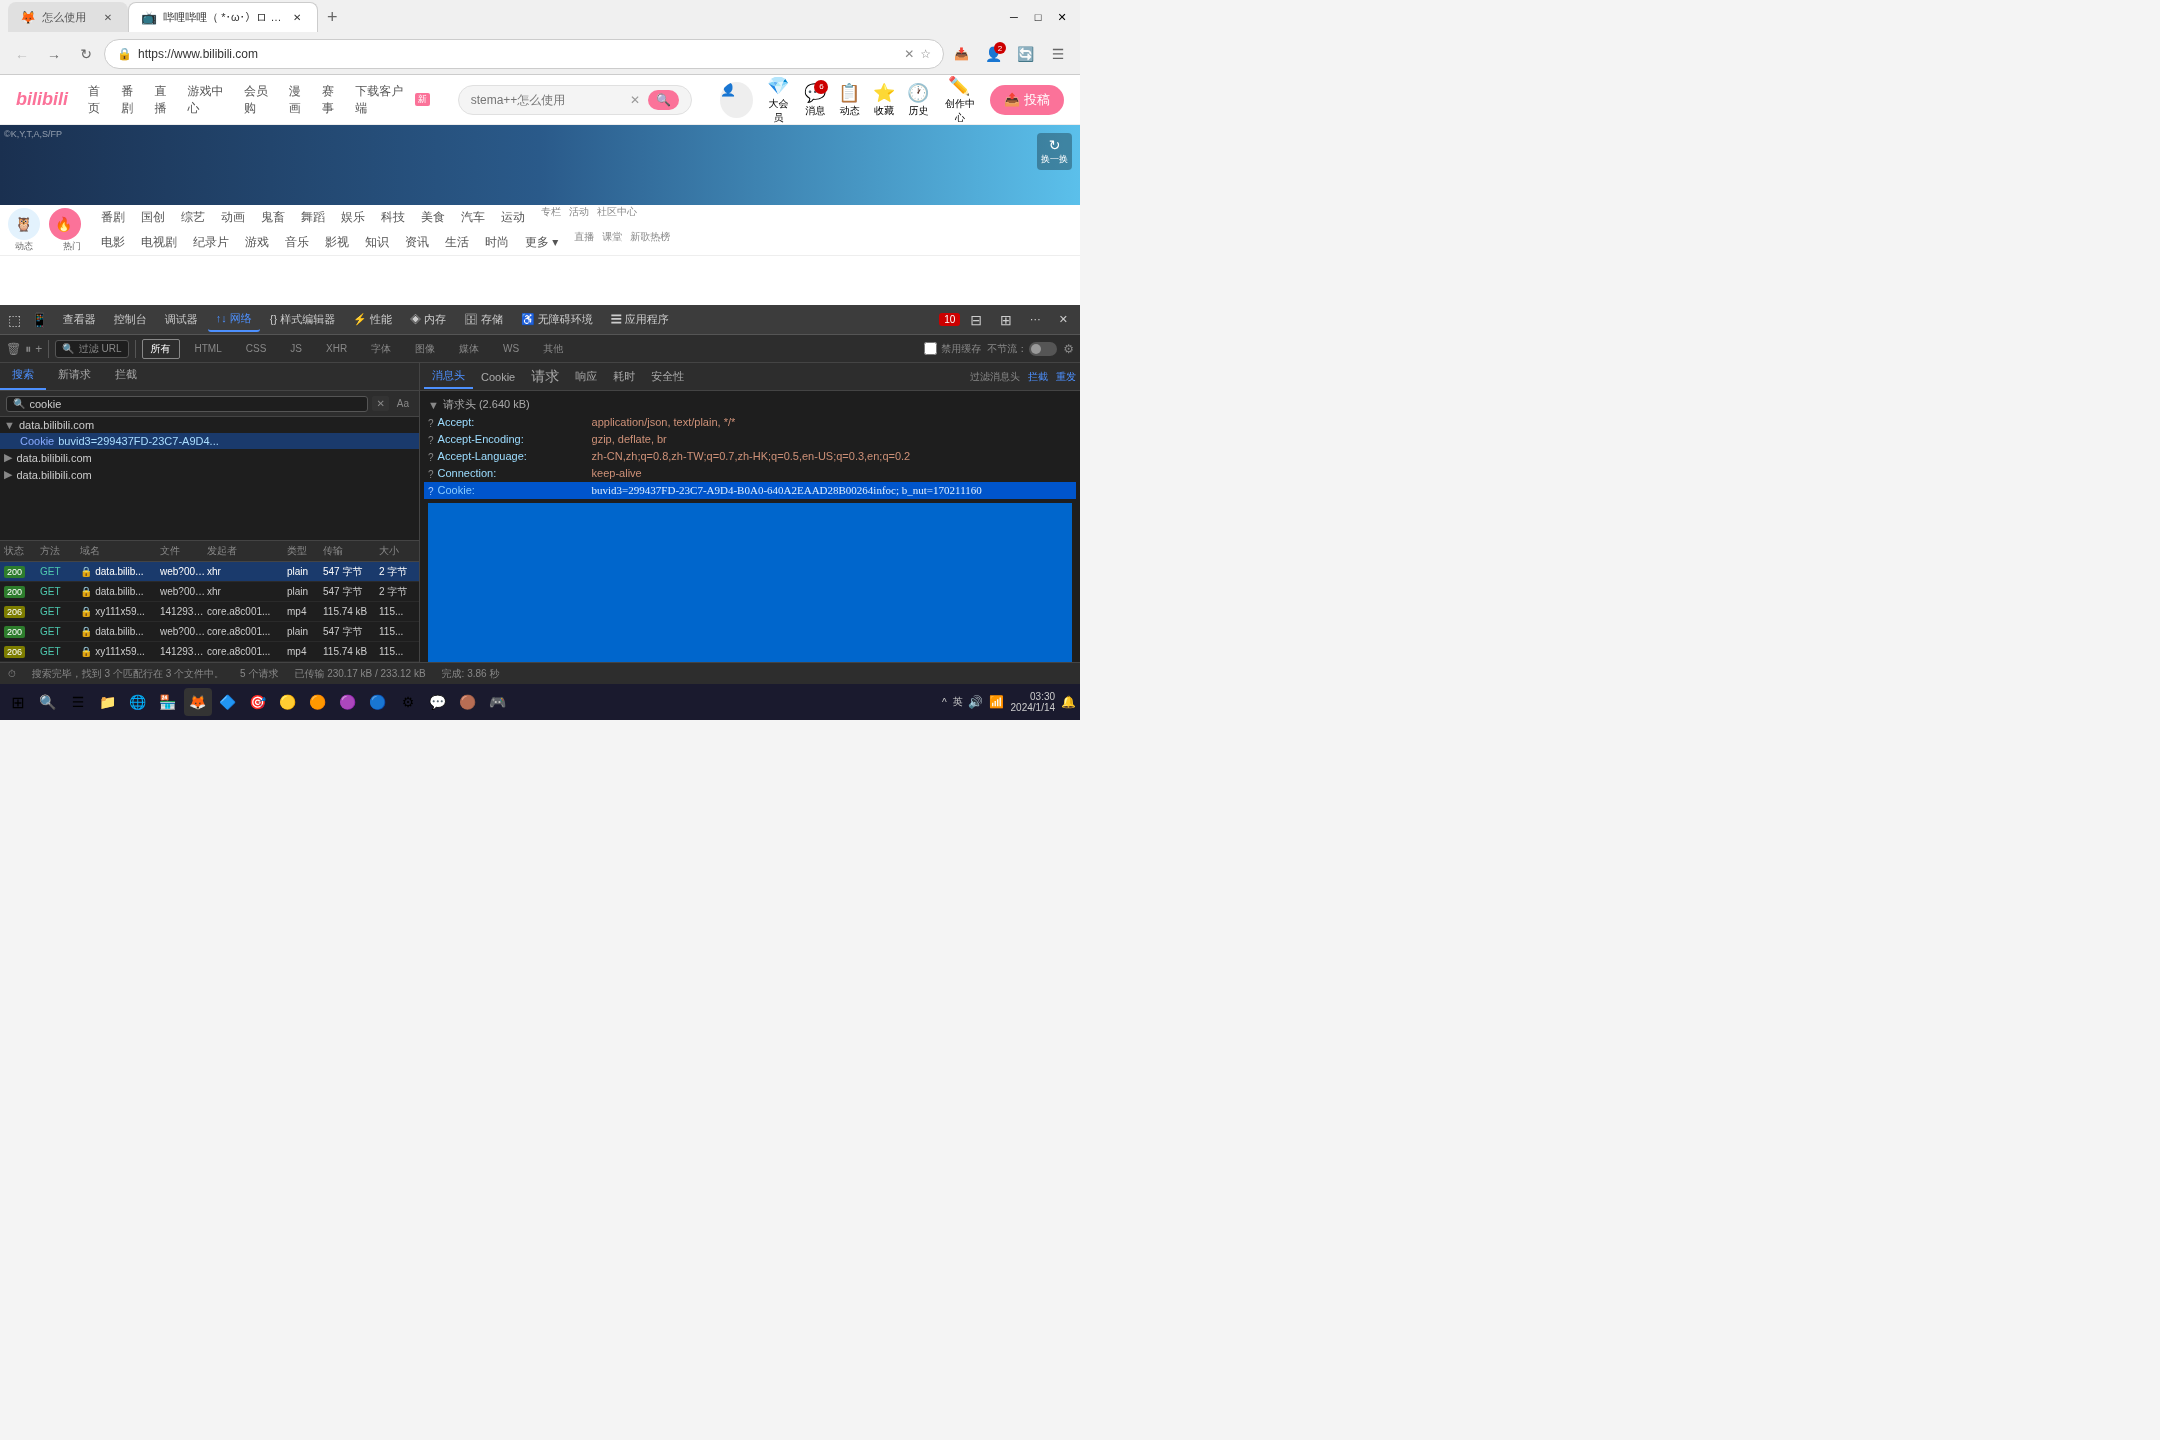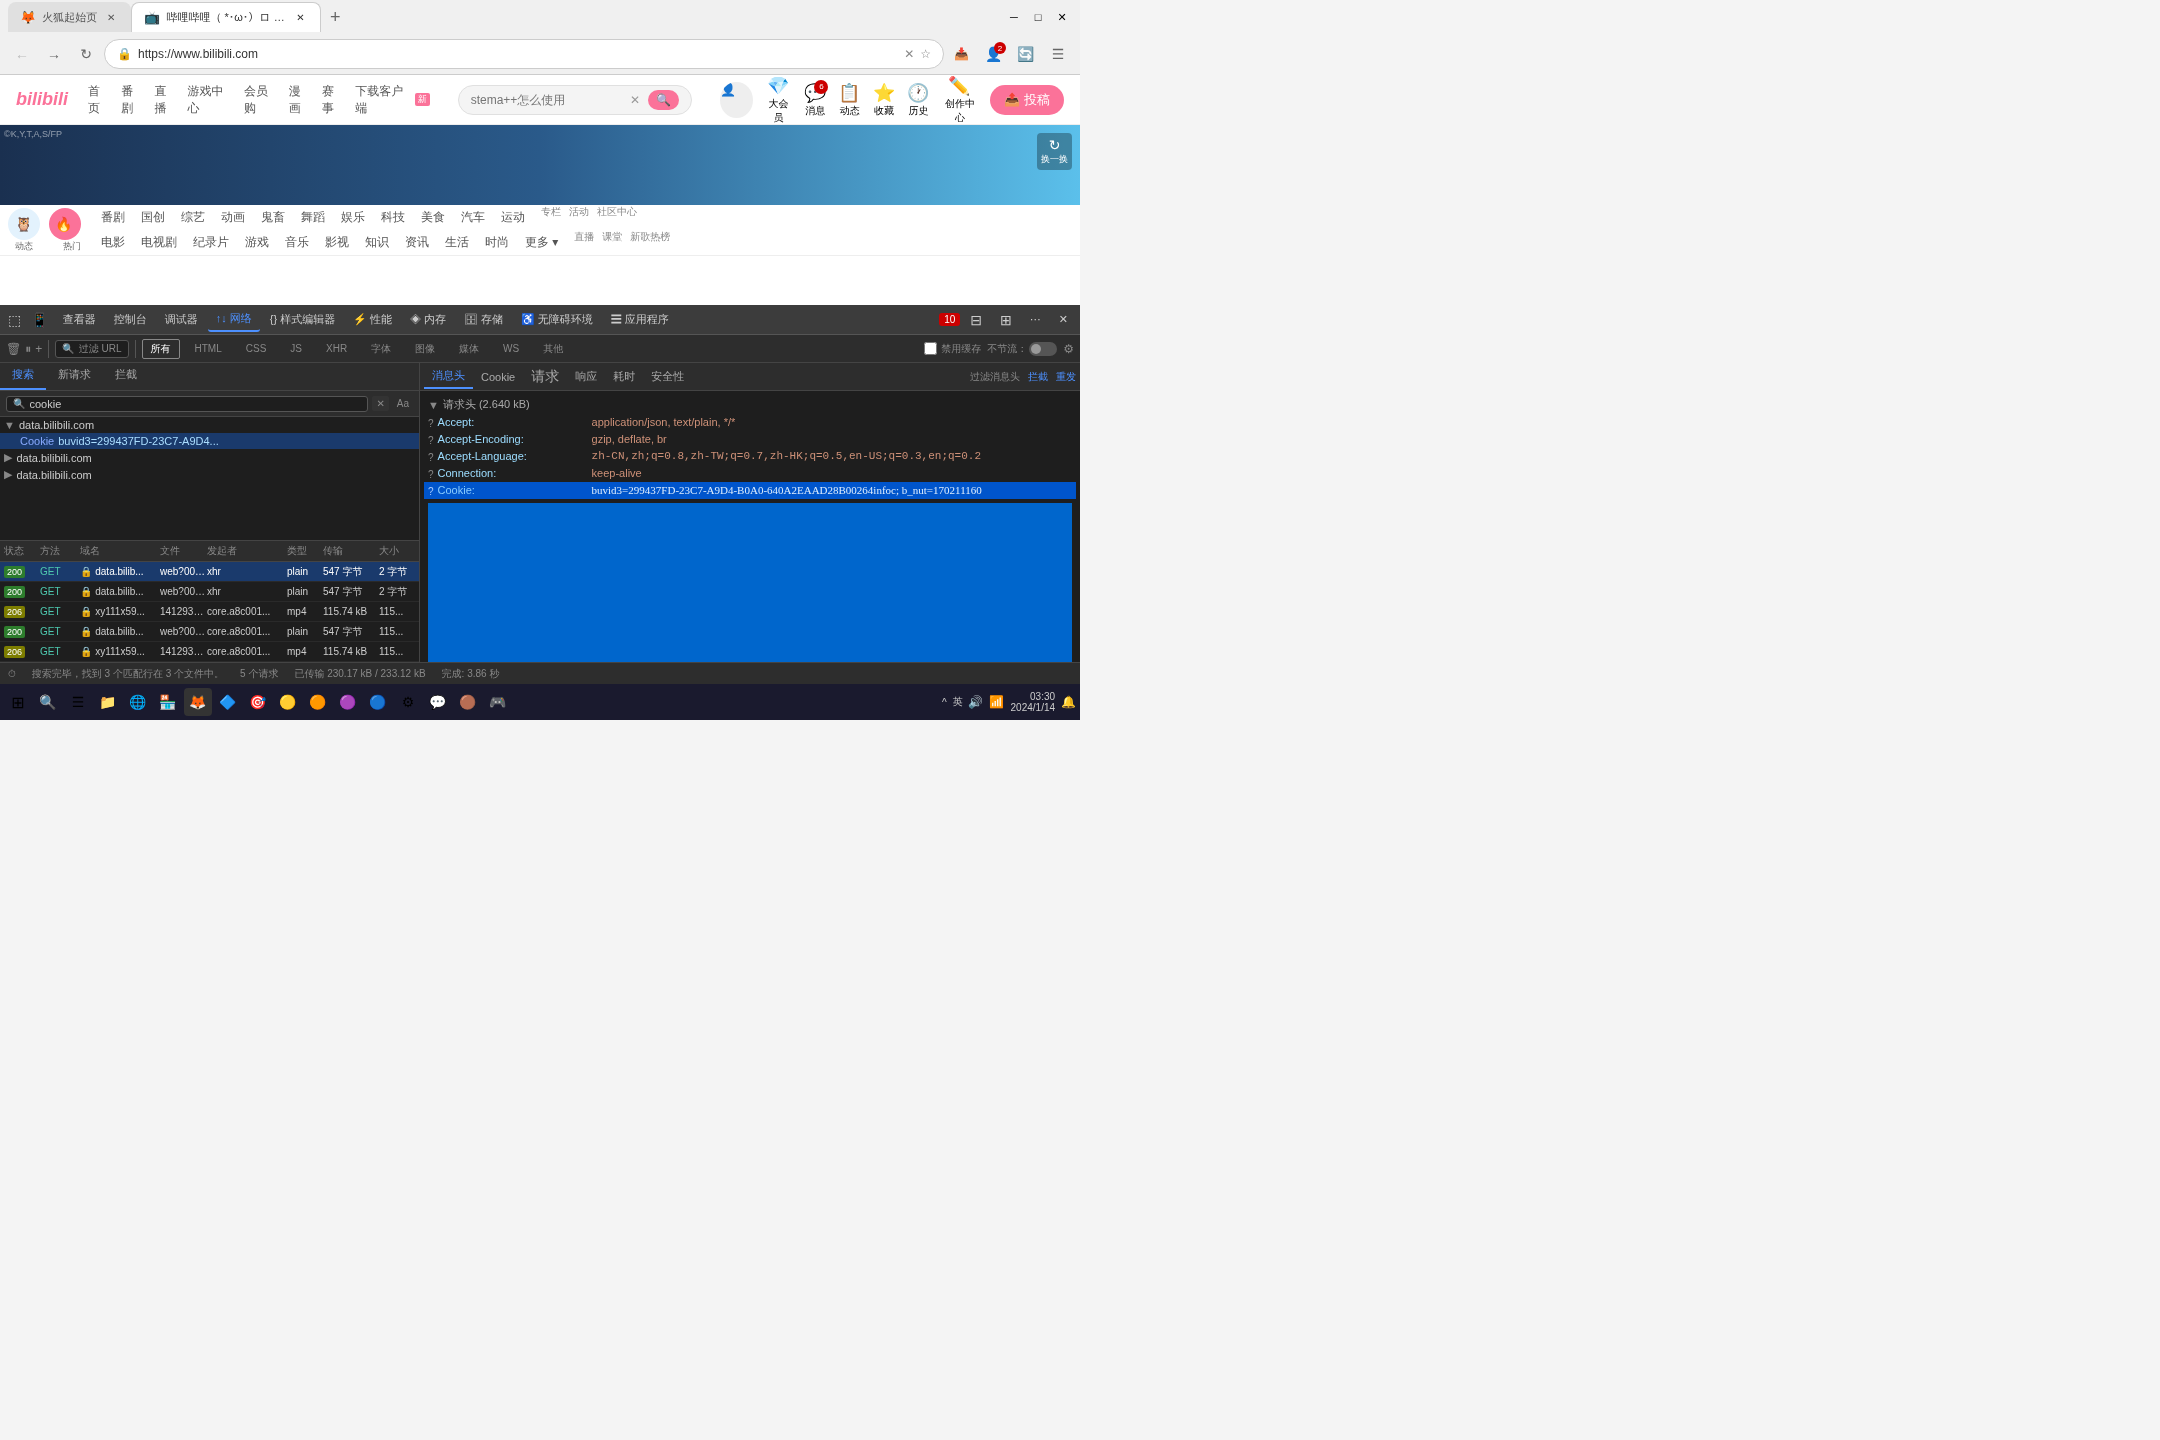--- a/index.html
+++ b/index.html
@@ -43,21 +43,21 @@
 <body>
 
 <div style="width:1080px; height:720px; overflow:hidden; display:flex; flex-direction:column;">
 
   <div class="browser-chrome">
 
     <div class="tabs-bar">
 
       <div class="tab inactive">
         <span style="font-size:13px;">🦊</span>
-        <span style="font-size:11px; overflow:hidden; text-overflow:ellipsis; white-space:nowrap; max-width:100px;">火狐起始页</span>
+        <span style="font-size:11px; overflow:hidden; text-overflow:ellipsis; white-space:nowrap; max-width:100px;">怎么使用</span>
         <span class="tab-close">✕</span>
       </div>
 
       <div class="tab active">
         <span style="font-size:13px;">📺</span>
         <span style="font-size:11px; overflow:hidden; text-overflow:ellipsis; white-space:nowrap; max-width:120px;">哔哩哔哩（ *･ω･）ロ 千杯～~bi</span>
         <span class="tab-close">✕</span>
       </div>
       <div class="new-tab-btn">+</div>
 
@@ -405,21 +405,21 @@
 
             <div style="display:flex;align-items:flex-start;padding:2px 0;font-size:11px;gap:4px;">
               <span style="color:#888;font-size:10px;flex-shrink:0;margin-top:2px;cursor:pointer;">?</span>
               <span style="color:#9cdcfe;min-width:150px;flex-shrink:0;">Accept-Encoding:</span>
               <span style="color:#ce9178;">gzip, deflate, br</span>
             </div>
 
             <div style="display:flex;align-items:flex-start;padding:2px 0;font-size:11px;gap:4px;">
               <span style="color:#888;font-size:10px;flex-shrink:0;margin-top:2px;cursor:pointer;">?</span>
               <span style="color:#9cdcfe;min-width:150px;flex-shrink:0;">Accept-Language:</span>
-              <span style="color:#ce9178;font-family:Liberation Mono, monospace;">zh-CN,zh;q=0.8,zh-TW;q=0.7,zh-HK;q=0.5,en-US;q=0.3,en;q=0.2</span>
+              <span style="color:#ce9178;">zh-CN,zh;q=0.8,zh-TW;q=0.7,zh-HK;q=0.5,en-US;q=0.3,en;q=0.2</span>
             </div>
 
             <div style="display:flex;align-items:flex-start;padding:2px 0;font-size:11px;gap:4px;">
               <span style="color:#888;font-size:10px;flex-shrink:0;margin-top:2px;cursor:pointer;">?</span>
               <span style="color:#9cdcfe;min-width:150px;flex-shrink:0;">Connection:</span>
               <span style="color:#ce9178;">keep-alive</span>
             </div>
 
             <div style="display:flex;align-items:flex-start;padding:2px 0;font-size:11px;gap:4px;background:#0055cc;margin:0 -4px;padding:2px 4px;">
               <span style="color:#aaccff;font-size:10px;flex-shrink:0;margin-top:2px;cursor:pointer;">?</span>

